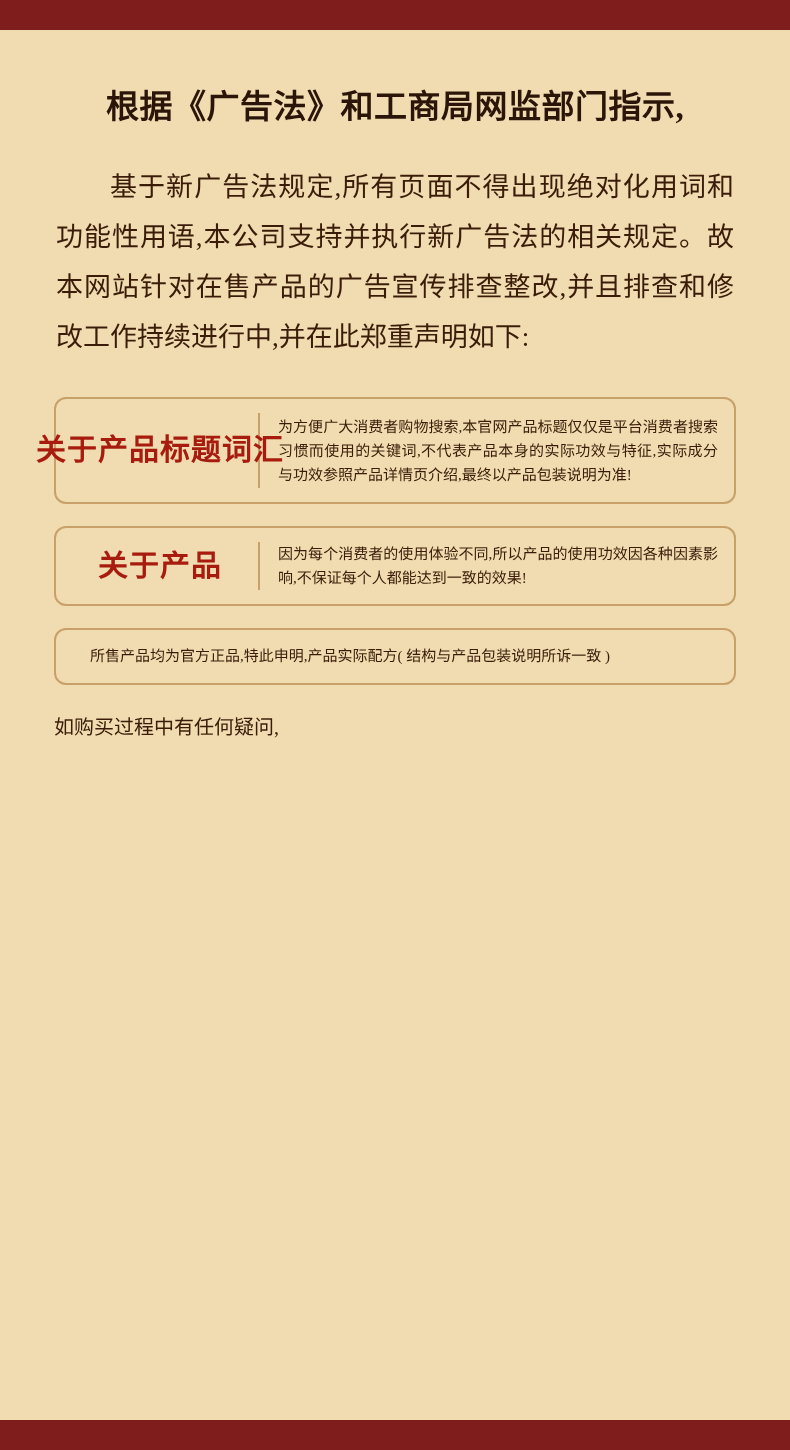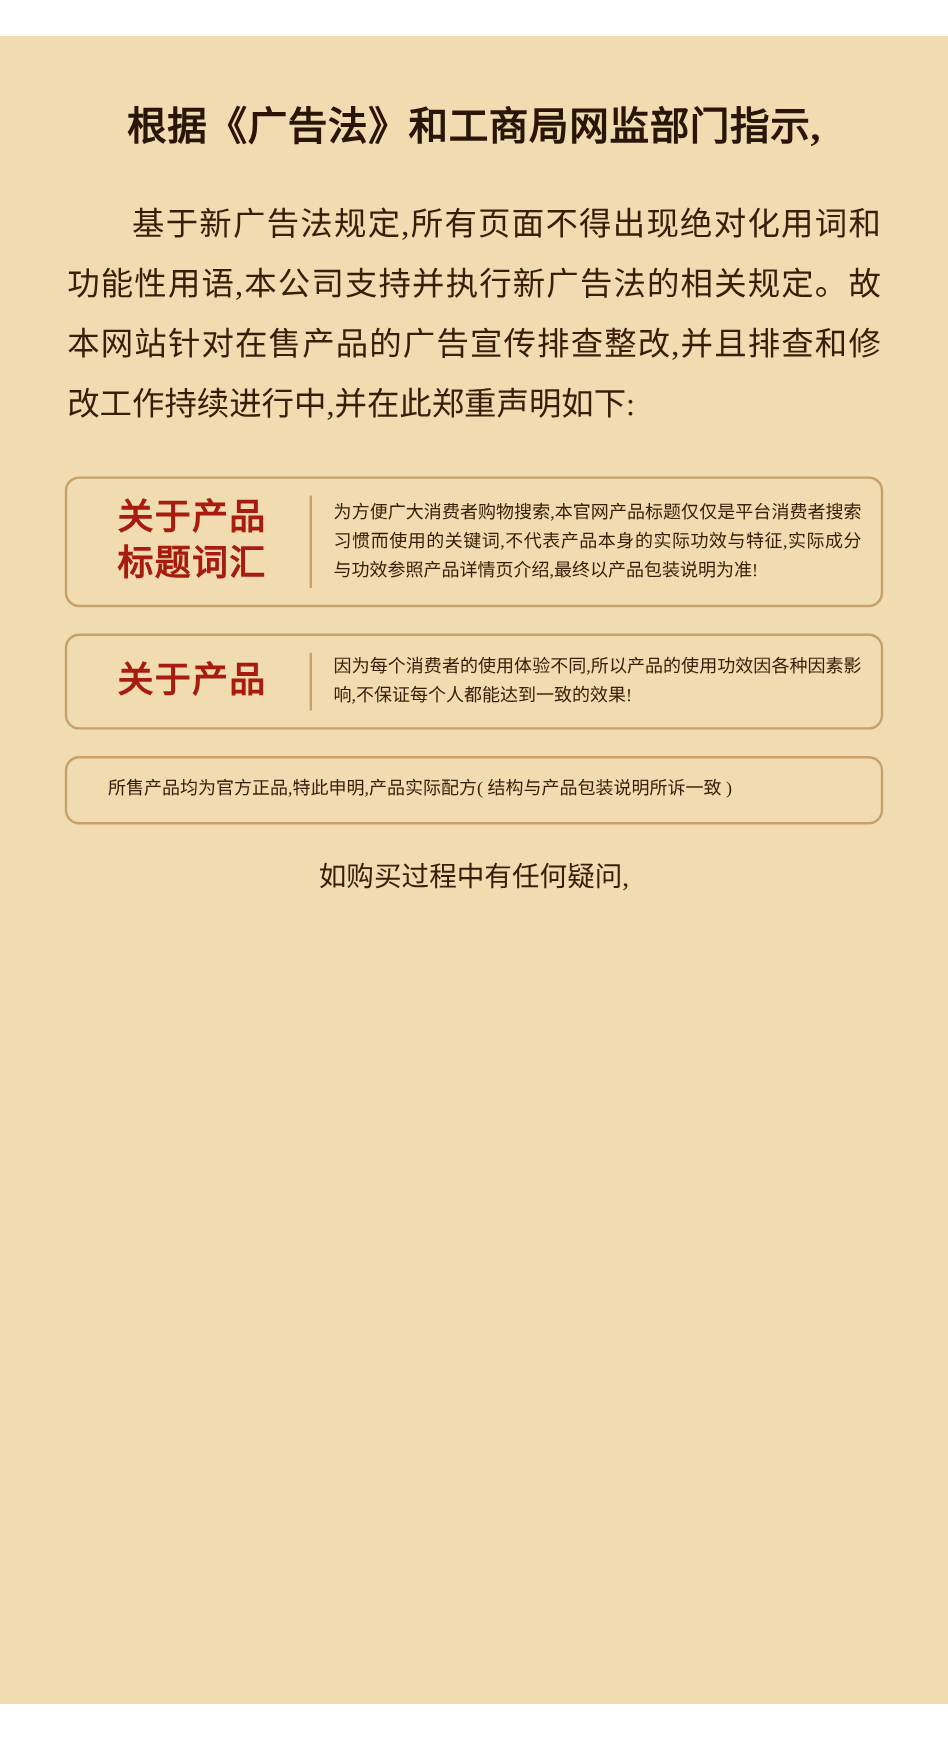--- a/index.html
+++ b/index.html
@@ -11,21 +11,21 @@
     height: 1450px;
     background: #b11a11;
     font-family: "Liberation Serif", "DejaVu Serif", serif;
     overflow: hidden;
   }
   .page {
     position: relative;
     width: 790px;
     height: 1450px;
     box-sizing: border-box;
-    background: #ffffff;
+    background: #7f1d1d;
     padding: 30px 0 30px 0;
   }
   .panel {
     position: relative;
     width: 790px;
     height: 1390px;
     background: #f0dcb0;
     box-sizing: border-box;
     padding: 52px 54px 20px 54px;
   }
@@ -62,21 +62,21 @@
     display: flex;
     align-items: stretch;
     margin-bottom: 22px;
     padding: 14px 16px;
     background: transparent;
   }
   .card-title {
     flex: 0 0 auto;
     width: 176px;
     display: flex;
-    flex-direction: column;
+    flex-direction: row;
     justify-content: center;
     align-items: center;
     color: #a81c10;
     font-weight: bold;
     font-size: 30px;
     line-height: 1.28;
     border-right: 2px solid #c8a06a;
     padding-right: 10px;
     text-align: center;
     letter-spacing: 1px;
@@ -88,23 +88,22 @@
     color: #3a1c08;
     font-size: 15px;
     line-height: 1.62;
     text-align: justify;
     text-justify: inter-ideograph;
     display: flex;
     align-items: center;
   }
   .card--tall .card-body { padding-top: 2px; }
   .footer {
-    text-align: center;
     color: #3a1c08;
-    font-size: 23px;
+    font-size: 20px;
     line-height: 1.6;
     margin-top: 26px;
   }
   .footer .f-line { display: block; }
 </style>
 </head>
 <body>
 
 <div class="page">
   <div class="panel">

